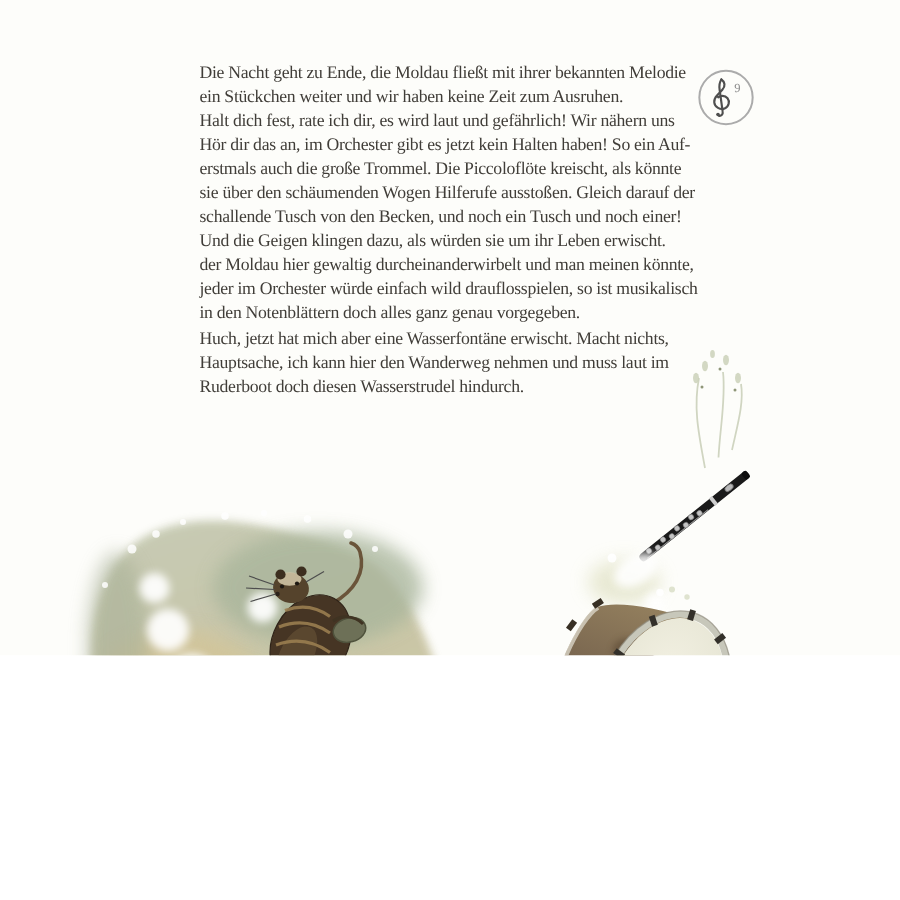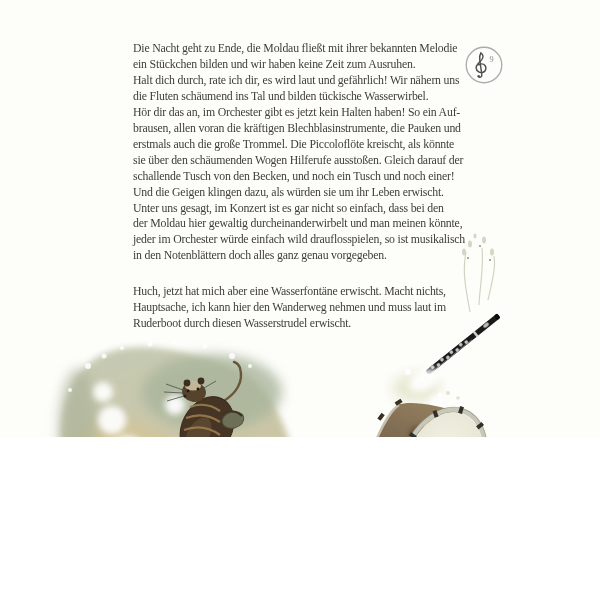--- a/index.html
+++ b/index.html
@@ -6,21 +6,21 @@
   .sheet{
     position:relative;width:600px;height:437px;overflow:hidden;
     background:#fdfdfa;
     font-family:"Liberation Serif", serif;
   }
   .illustration-svg{position:absolute;left:0;top:0;width:600px;height:600px;}
   .text-block{
     position:absolute;left:133px;top:41px;width:350px;
     font-size:11.8px;line-height:15.95px;color:#403d38;letter-spacing:-0.2px;
   }
-  .para + .para{margin-top:20px;}
+  .para + .para{margin-top:2px;}
   .line{white-space:nowrap;}
   .track-badge{position:absolute;left:464px;top:45px;width:40px;height:40px;}
   .page-number{
     position:absolute;left:0;top:575px;width:600px;text-align:center;
     font-size:11.5px;color:#4a463f;letter-spacing:0.5px;
   }
 </style>
 </head>
 <body>
 
@@ -237,38 +237,35 @@
       <g stroke="#7d6038" stroke-width="1.5" fill="none" opacity="0.8" stroke-linecap="round">
         <path d="M402 508 C412 508 418 516 417 525"></path>
         <path d="M358 550 C351 562 344 572 339 579"></path>
       </g>
     </g>
   </svg>
 
   <div class="text-block">
     <div class="para">
         <div class="line">Die Nacht geht zu Ende, die Moldau fließt mit ihrer bekannten Melodie</div>
-        <div class="line">ein Stückchen bilden und wir haben keine Zeit zum Ausruhen.</div>
-        <div class="line">Halt dich durch, rate ich dir, es wird laut und gefährlich! Wir nähern uns</div>
-        <div class="line">die Fluten schäumend ins Tal und bilden tückische Wasserwirbel.</div>
+        <div class="line">ein Stückchen weiter und wir haben keine Zeit zum Ausruhen.</div>
+        <div class="line">Halt dich fest, rate ich dir, es wird laut und gefährlich! Wir nähern uns</div>
         <div class="line">Hör dir das an, im Orchester gibt es jetzt kein Halten haben! So ein Auf-</div>
-        <div class="line">brausen, allen voran die kräftigen Blechblasinstrumente, die Pauken und</div>
         <div class="line">erstmals auch die große Trommel. Die Piccoloflöte kreischt, als könnte</div>
         <div class="line">sie über den schäumenden Wogen Hilferufe ausstoßen. Gleich darauf der</div>
         <div class="line">schallende Tusch von den Becken, und noch ein Tusch und noch einer!</div>
         <div class="line">Und die Geigen klingen dazu, als würden sie um ihr Leben erwischt.</div>
-        <div class="line">Unter uns gesagt, im Konzert ist es gar nicht so einfach, dass bei den</div>
         <div class="line">der Moldau hier gewaltig durcheinanderwirbelt und man meinen könnte,</div>
         <div class="line">jeder im Orchester würde einfach wild drauflosspielen, so ist musikalisch</div>
         <div class="line">in den Notenblättern doch alles ganz genau vorgegeben.</div>
       </div>
     <div class="para">
         <div class="line">Huch, jetzt hat mich aber eine Wasserfontäne erwischt. Macht nichts,</div>
         <div class="line">Hauptsache, ich kann hier den Wanderweg nehmen und muss laut im</div>
-        <div class="line">Ruderboot durch diesen Wasserstrudel erwischt.</div>
+        <div class="line">Ruderboot doch diesen Wasserstrudel hindurch.</div>
       </div>
   </div>
 
   <svg class="track-badge" viewBox="0 0 36 36">
     <circle cx="18" cy="18" r="16" fill="#fdfdfa" stroke="#ababab" stroke-width="1.2"></circle>
     <g stroke="#4f4f4f" stroke-width="1.3" fill="none" stroke-linecap="round">
       <path d="M15.2 7.2 C17.4 8.6 17.8 11.2 15.8 13.4 L12.6 16.8 C10.2 19.3 10.4 22.6 13.2 24.2 C15.9 25.7 19.0 24.4 19.6 21.8 C20.2 19.2 18.4 17.0 15.9 17.0 C14.9 17.0 14.0 17.3 13.3 17.9"></path>
       <path d="M15.2 7.2 C14.0 9.0 13.8 11.0 14.2 13.5 L16.0 26.5 C16.3 28.3 15.0 29.3 13.6 28.9"></path>
       <circle cx="13.2" cy="28.2" r="1.1" fill="#4f4f4f" stroke="none"></circle>
     </g>

